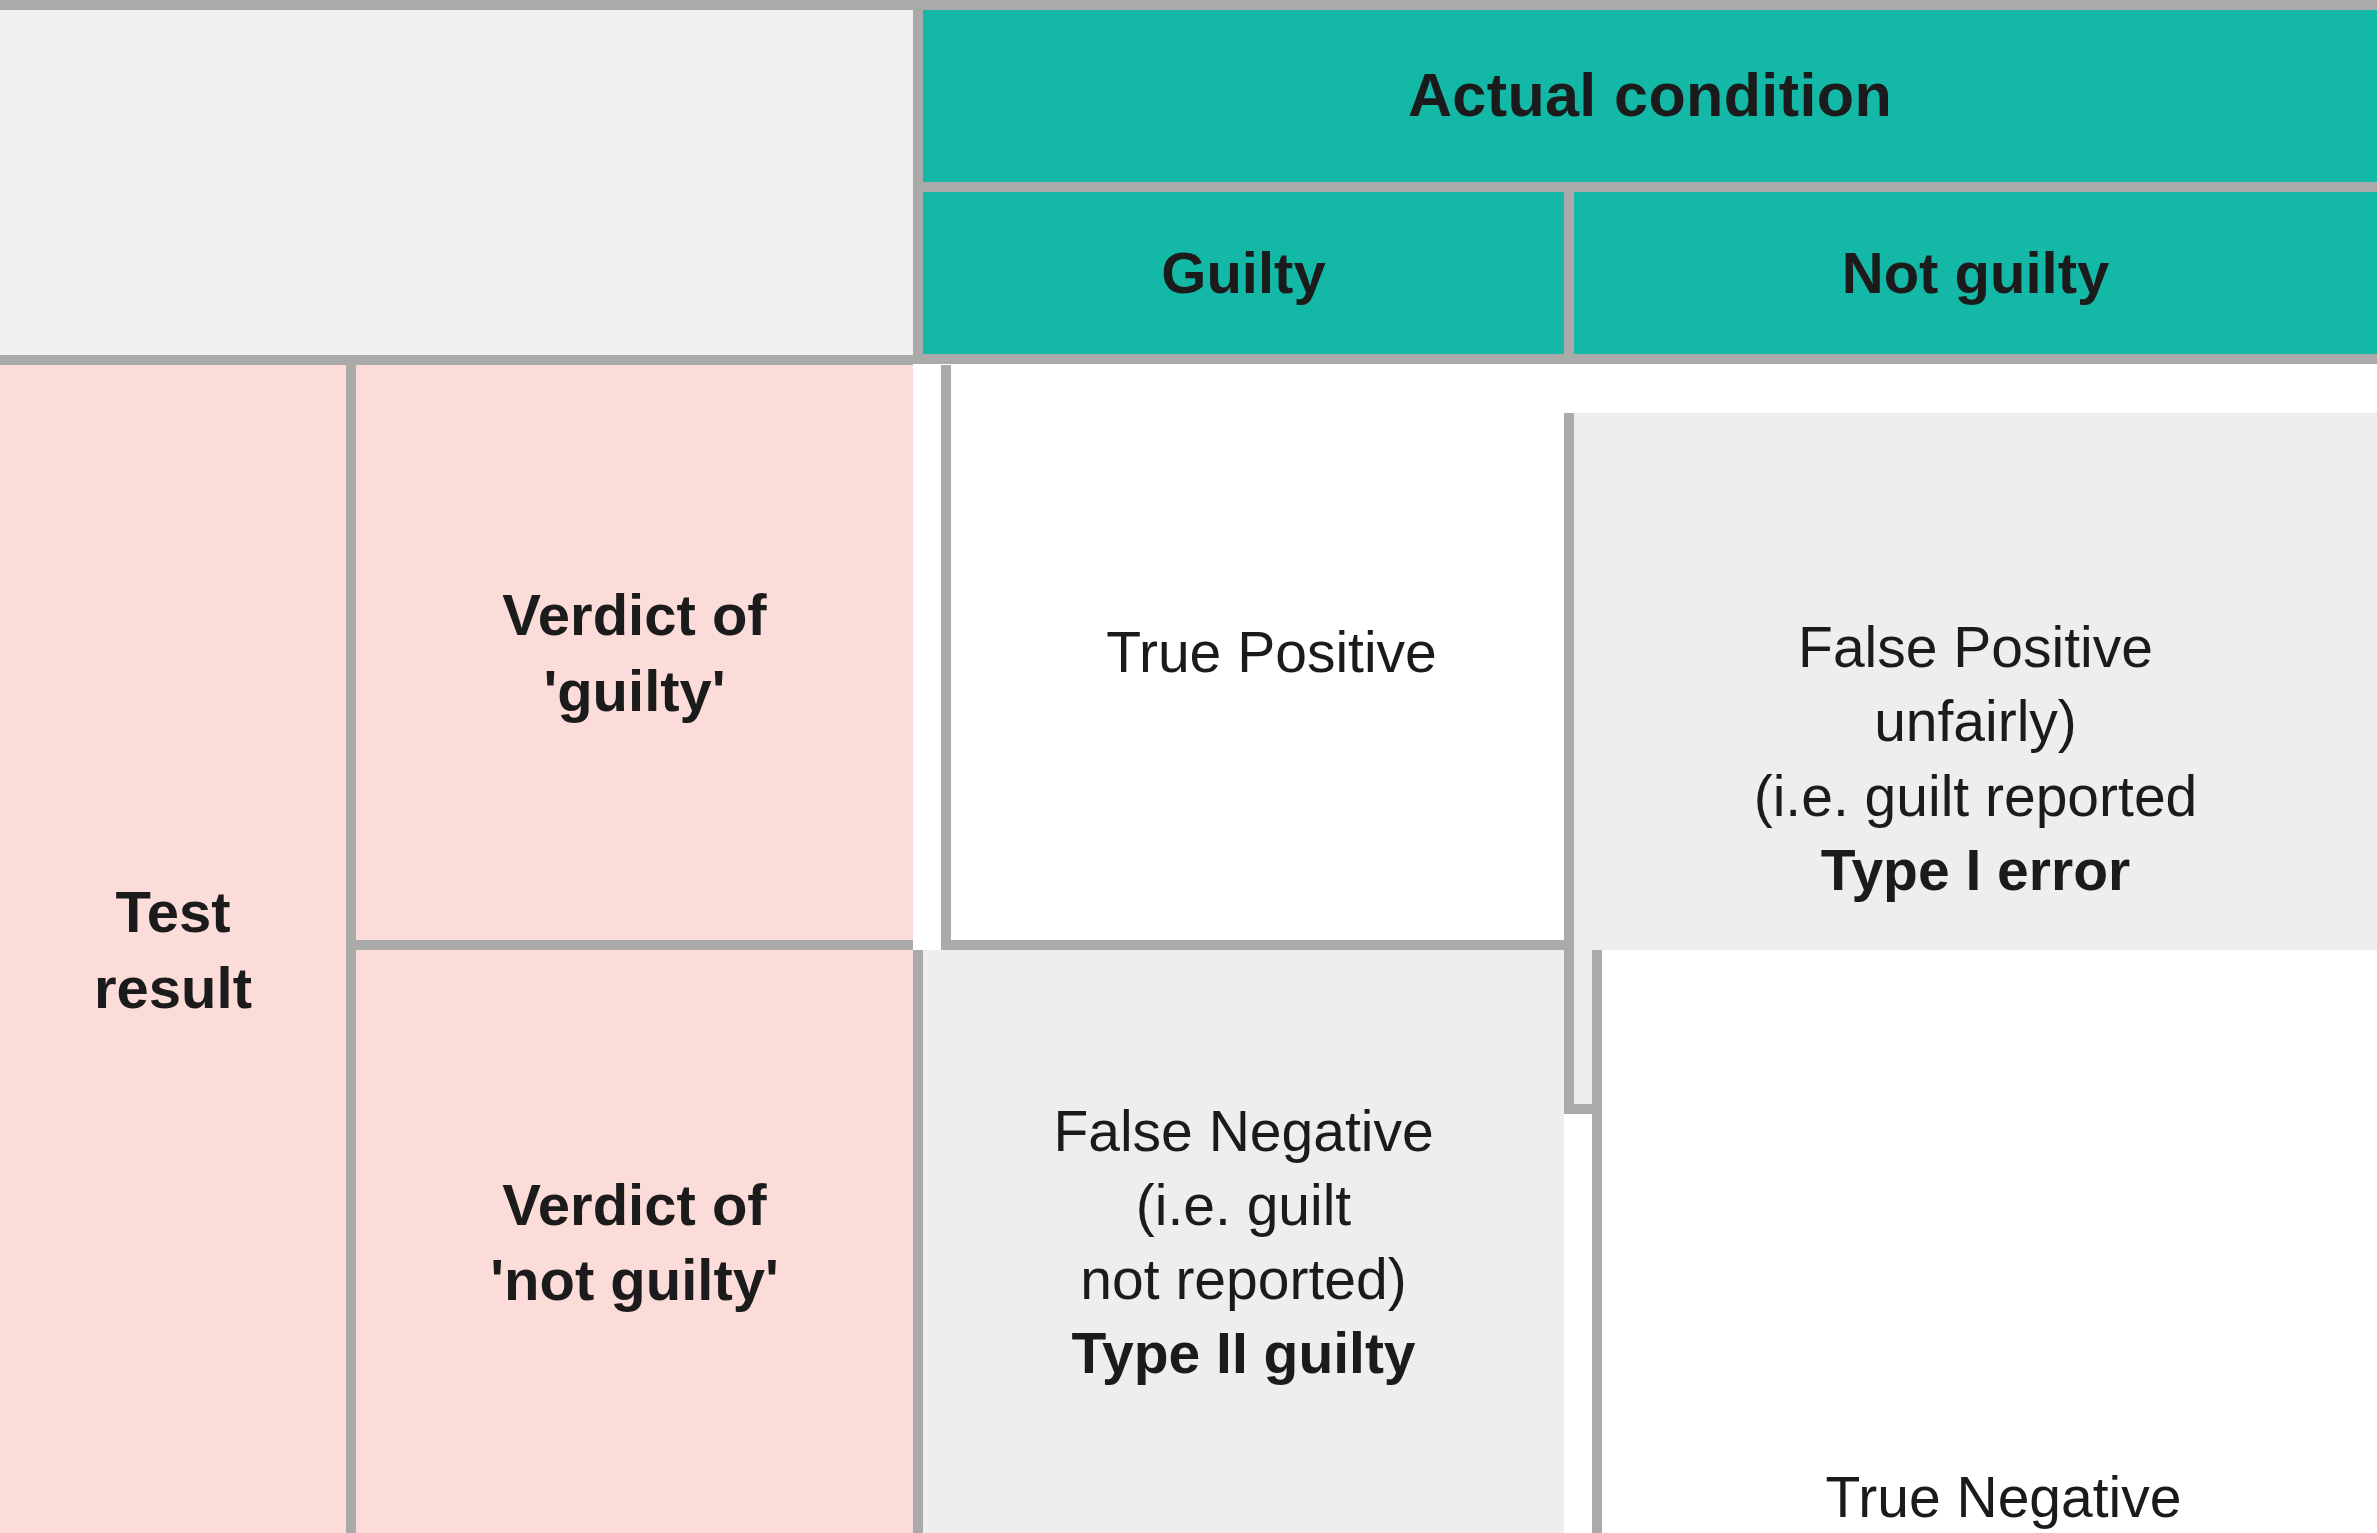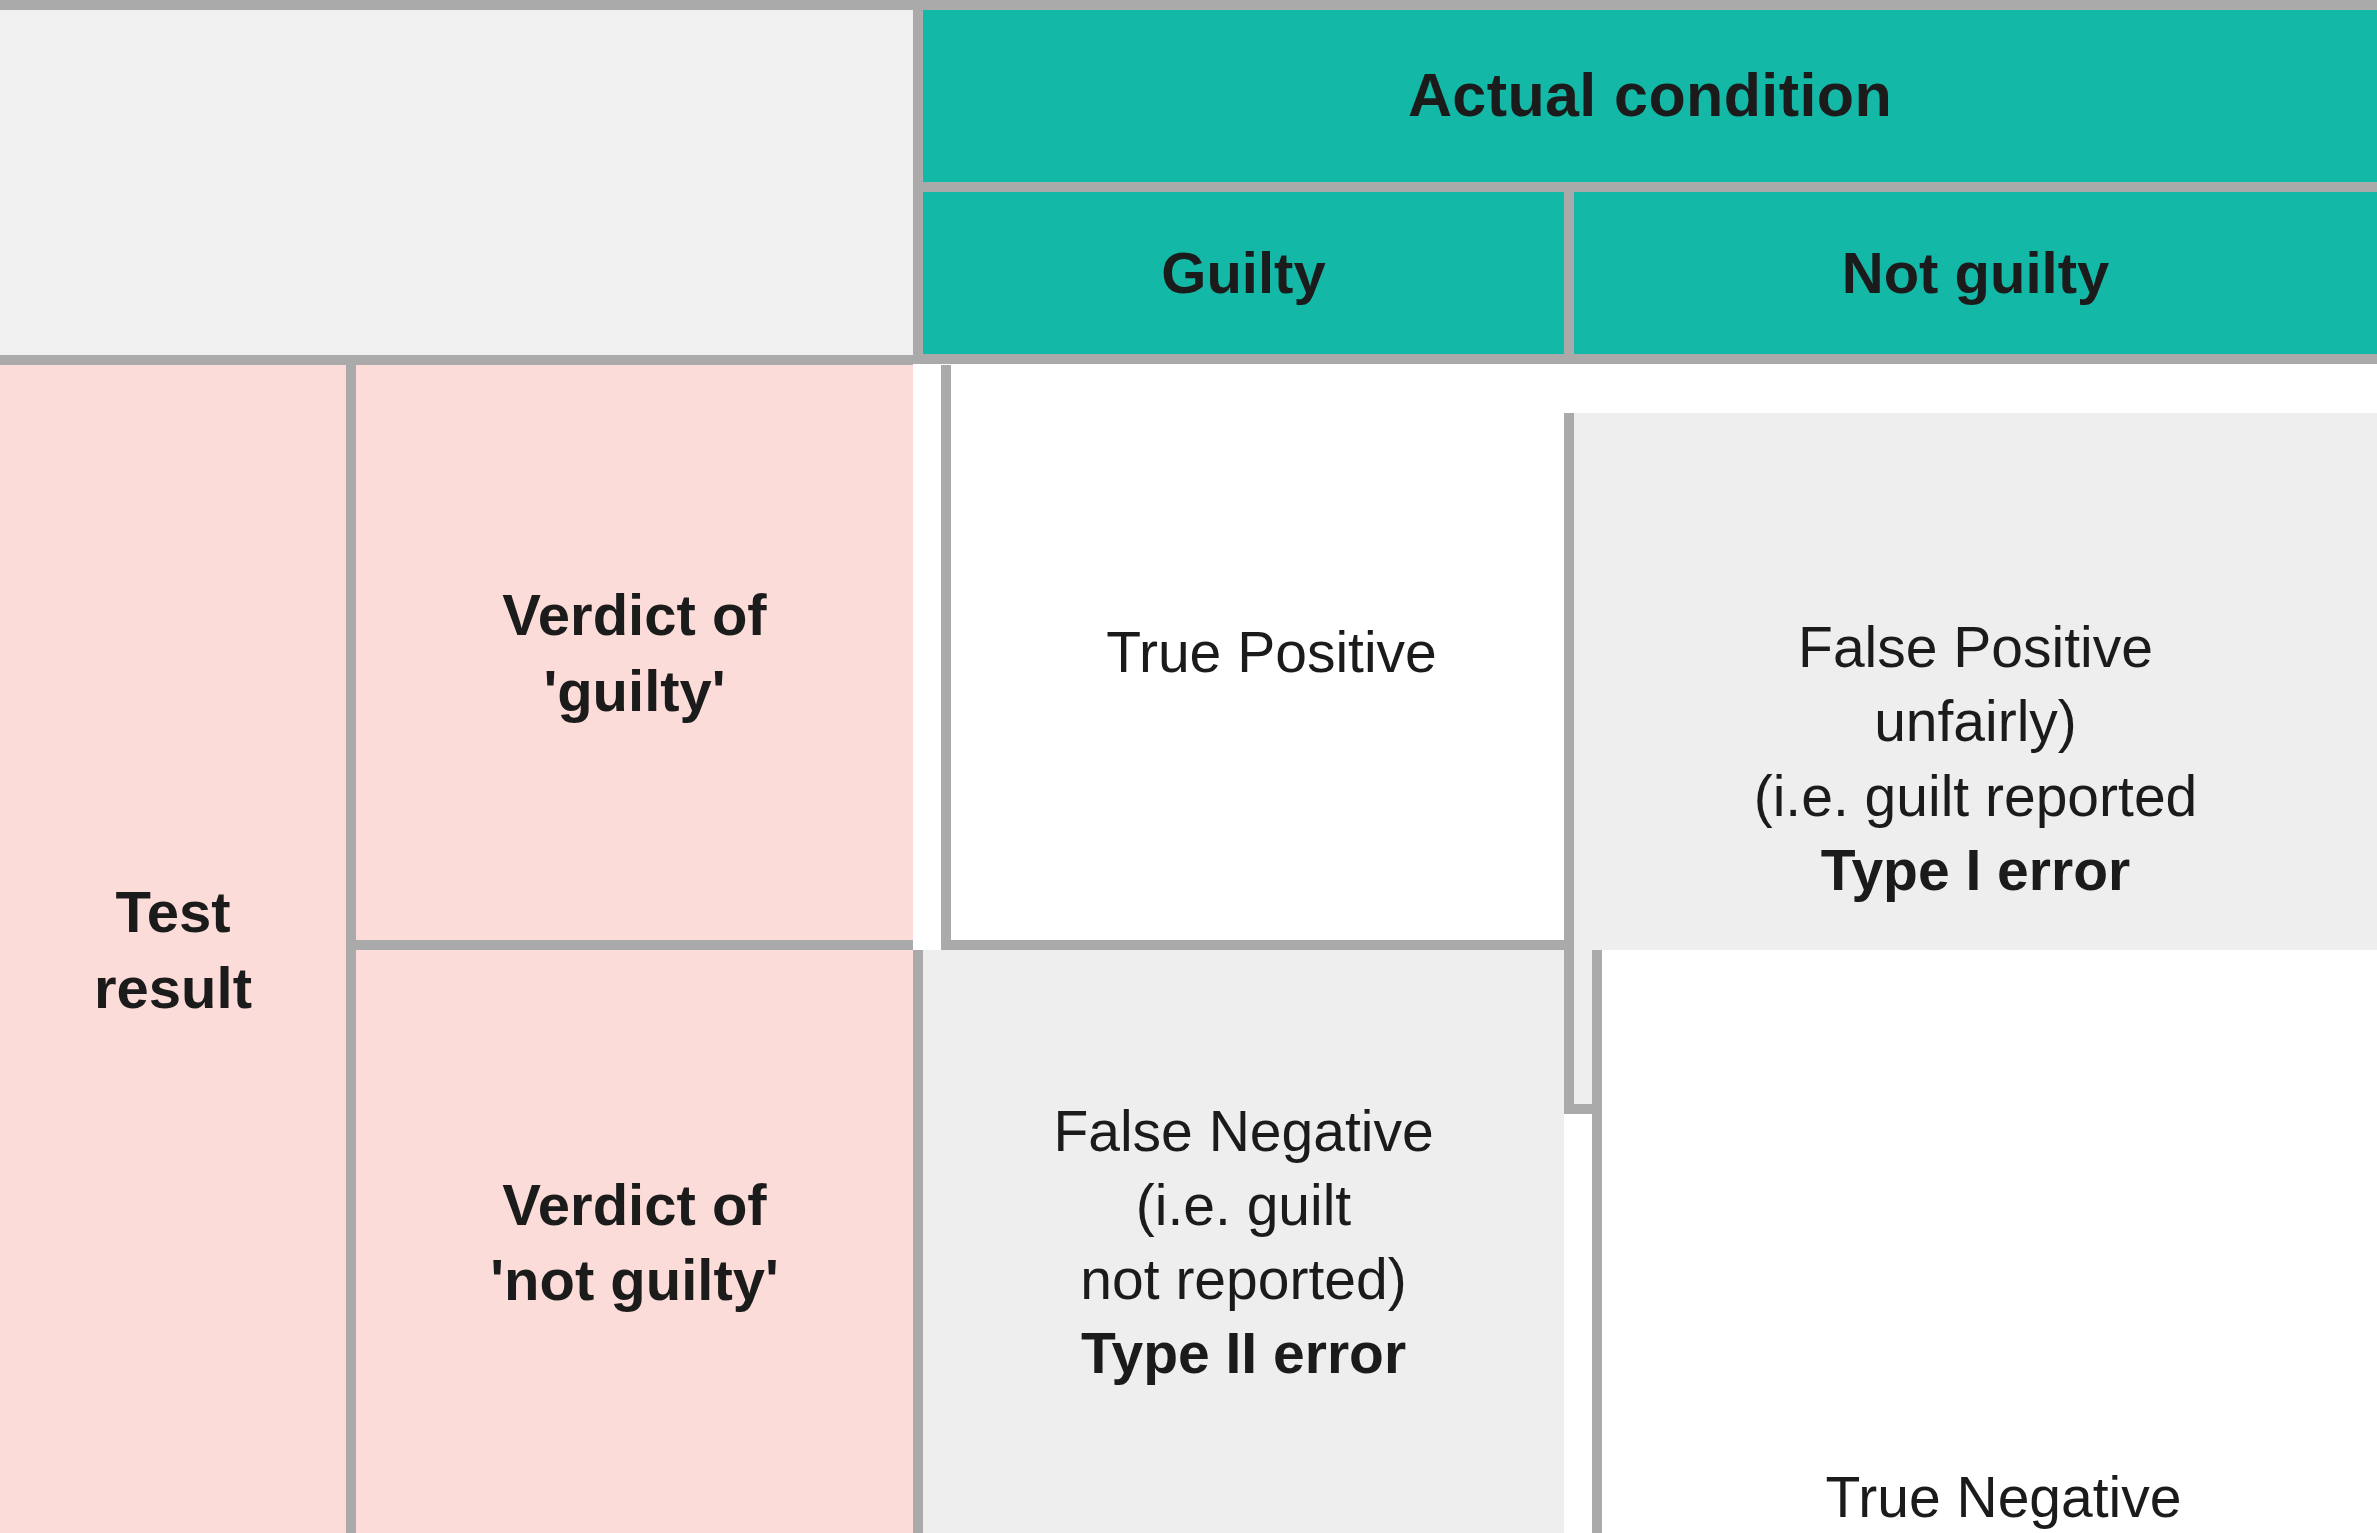--- a/index.html
+++ b/index.html
@@ -131,21 +131,21 @@
       <span class="line">(i.e. guilt reported</span>
       <span class="strong">Type I error</span>
     </span>
   </div>
 
   <div class="cell bg-gray bl body-text" style="left:913px; top:950px; width:651px; height:584px;">
     <span class="inner">
       <span class="line">False Negative</span>
       <span class="line">(i.e. guilt</span>
       <span class="line">not reported)</span>
-      <span class="strong">Type II error</span>
+      <span class="strong">Type II guilty</span>
     </span>
   </div>
 
   <div class="cell bg-white bl body-text" style="left:1564px; top:950px; width:813px; height:584px;align-items:flex-end;">
     <span class="inner">
       <span class="line">True Negative</span>
     </span>
   </div>
 
 </div>

